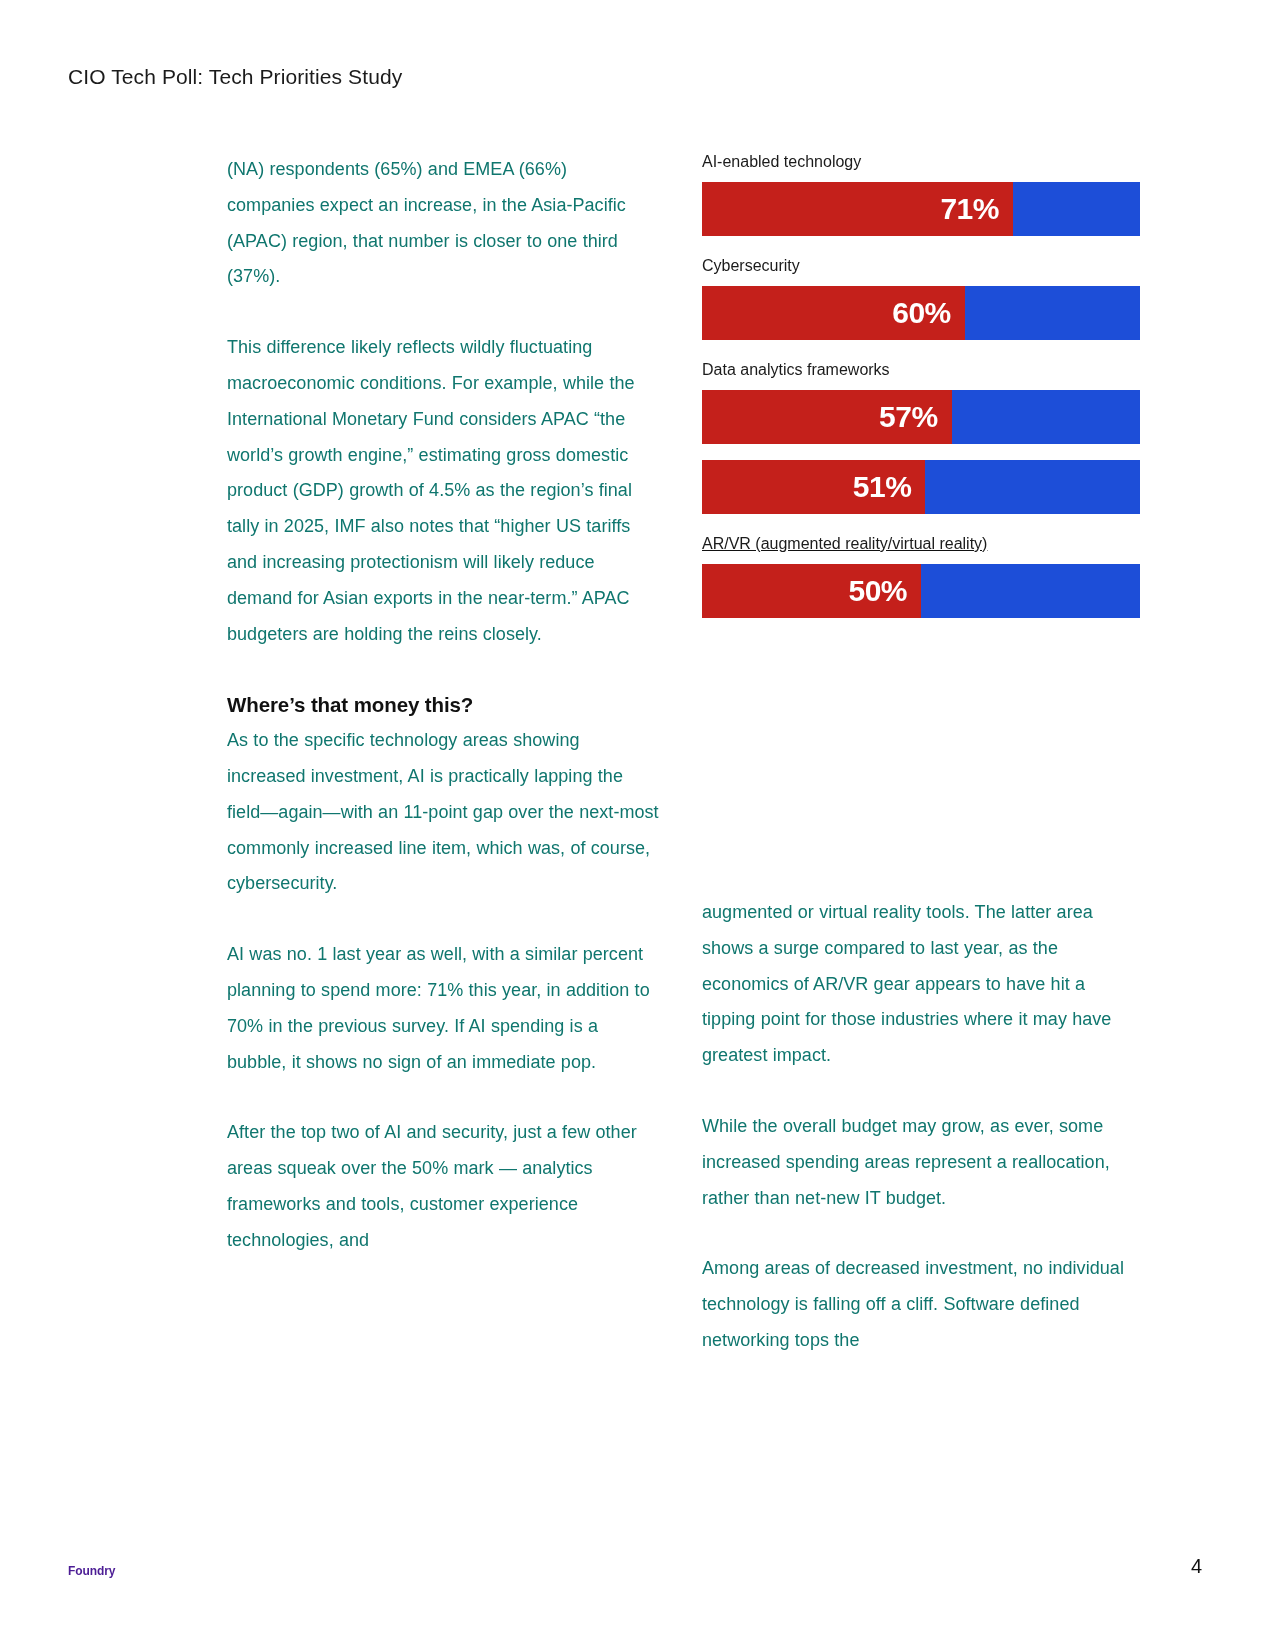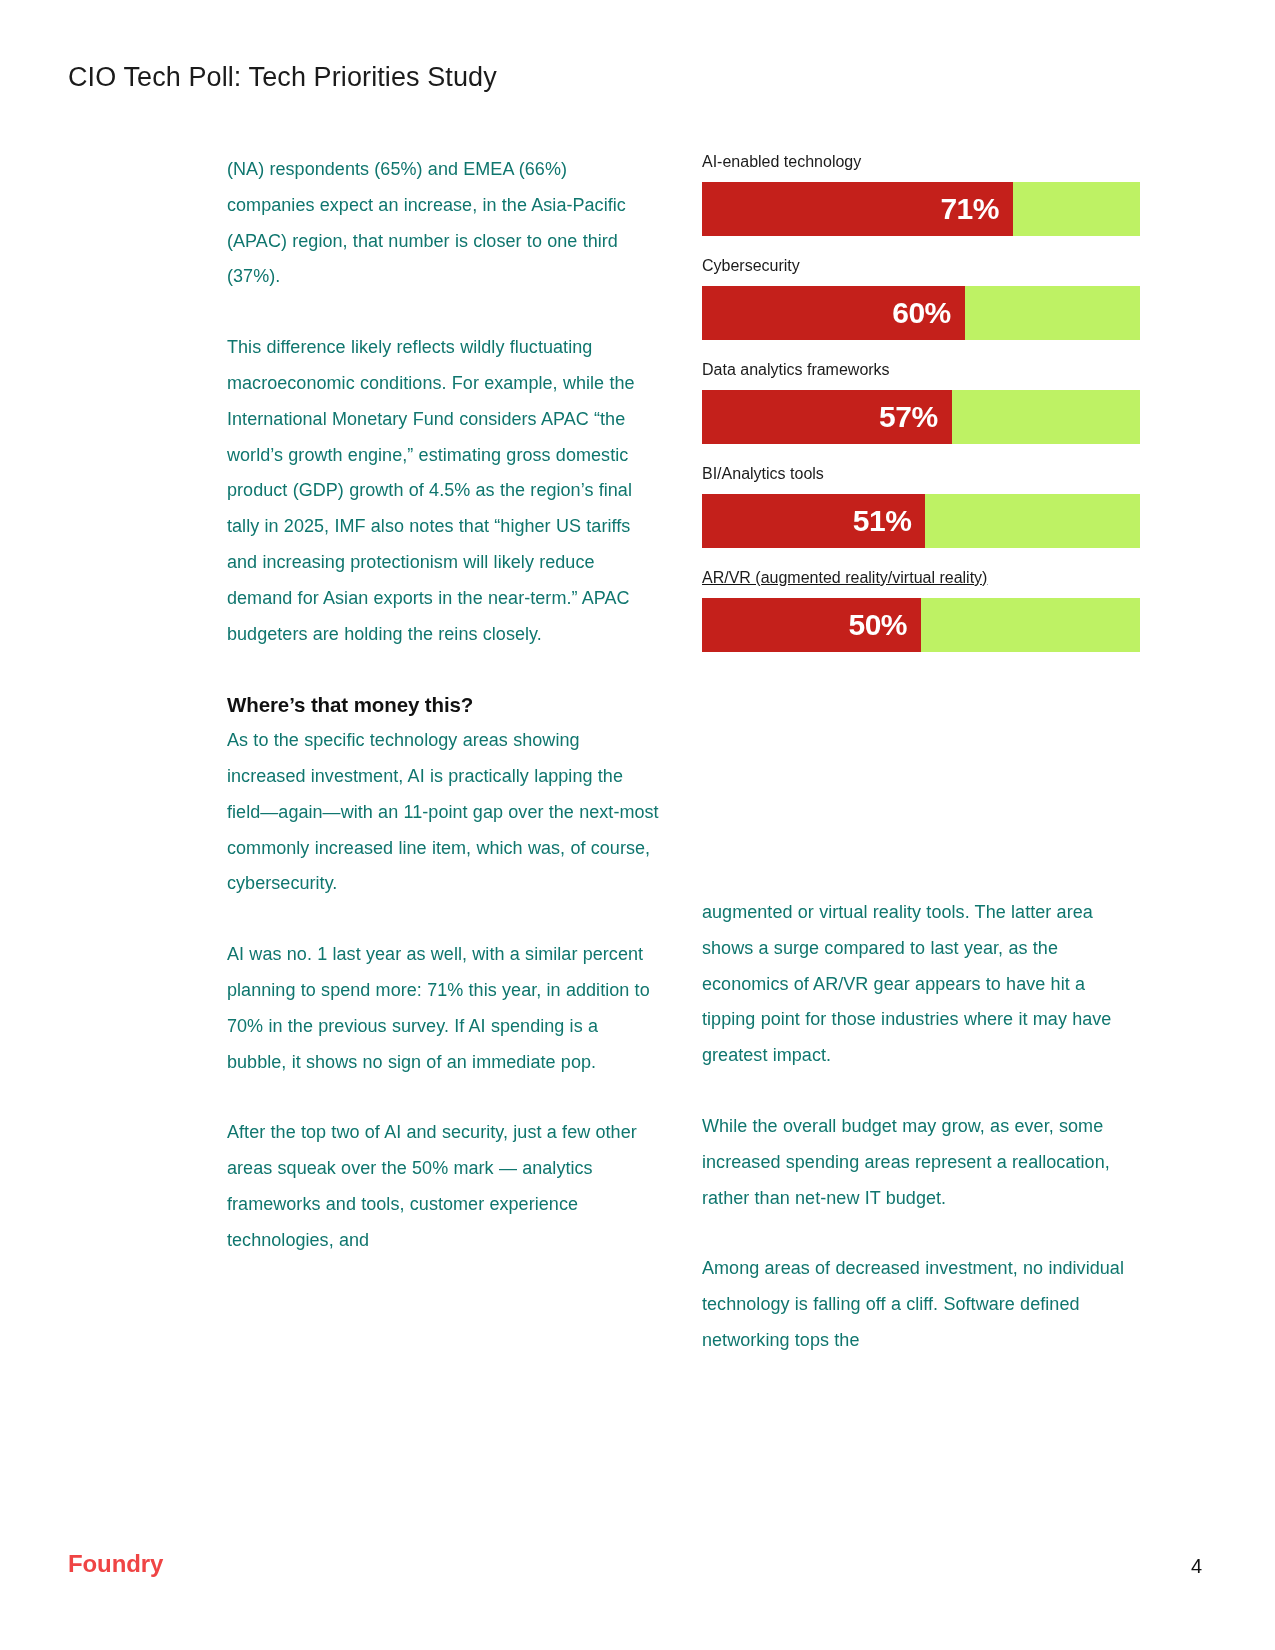--- a/index.html
+++ b/index.html
@@ -16,21 +16,21 @@
     color: #111111;
     overflow: hidden;
     box-sizing: border-box;
   }
 
   
   .running-header {
     position: absolute;
     left: 68px;
     top: 62px;
-    font-size: 27px;
+    font-size: 21px;
     line-height: 30px;
     letter-spacing: 0.1px;
     color: #1b1b1b;
   }
 
   
   .col-left {
     position: absolute;
     left: 227px;
     top: 152px;
@@ -86,21 +86,21 @@
     font-size: 16px;
     line-height: 28px;
     color: #1b1b1b;
     margin-bottom: 6px;
     white-space: nowrap;
   }
   .bar-track {
     position: relative;
     width: 438px;
     height: 54px;
-    background: #bef264;
+    background: #1d4ed8;
   }
   .bar-fill {
     position: absolute;
     left: 0;
     top: 0;
     height: 100%;
     background: #C4201B;
     display: flex;
     align-items: center;
     justify-content: flex-end;
@@ -113,24 +113,24 @@
     font-size: 30px;
     line-height: 1;
     letter-spacing: -0.5px;
   }
 
   
   .footer-brand {
     position: absolute;
     left: 68px;
     bottom: 72px;
-    font-size: 24px;
+    font-size: 12px;
     font-weight: bold;
     letter-spacing: -0.1px;
-    color: #ef4444;
+    color: #4c1d95;
   }
   .footer-page {
     position: absolute;
     right: 73px;
     bottom: 72px;
     font-size: 20px;
     color: #111111;
   }
 </style>
 </head>
@@ -174,21 +174,20 @@
     <div class="bar-group">
       <div class="bar-label">Data analytics frameworks</div>
       <div class="bar-track">
         <div class="bar-fill" style="width:57%">
           <span class="bar-value">57%</span>
         </div>
       </div>
     </div>
 
     <div class="bar-group">
-      <div class="bar-label">BI/Analytics tools</div>
       <div class="bar-track">
         <div class="bar-fill" style="width:51%">
           <span class="bar-value">51%</span>
         </div>
       </div>
     </div>
 
     <div class="bar-group">
       <div class="bar-label">AR/VR (augmented reality/virtual reality)</div>
       <div class="bar-track">

